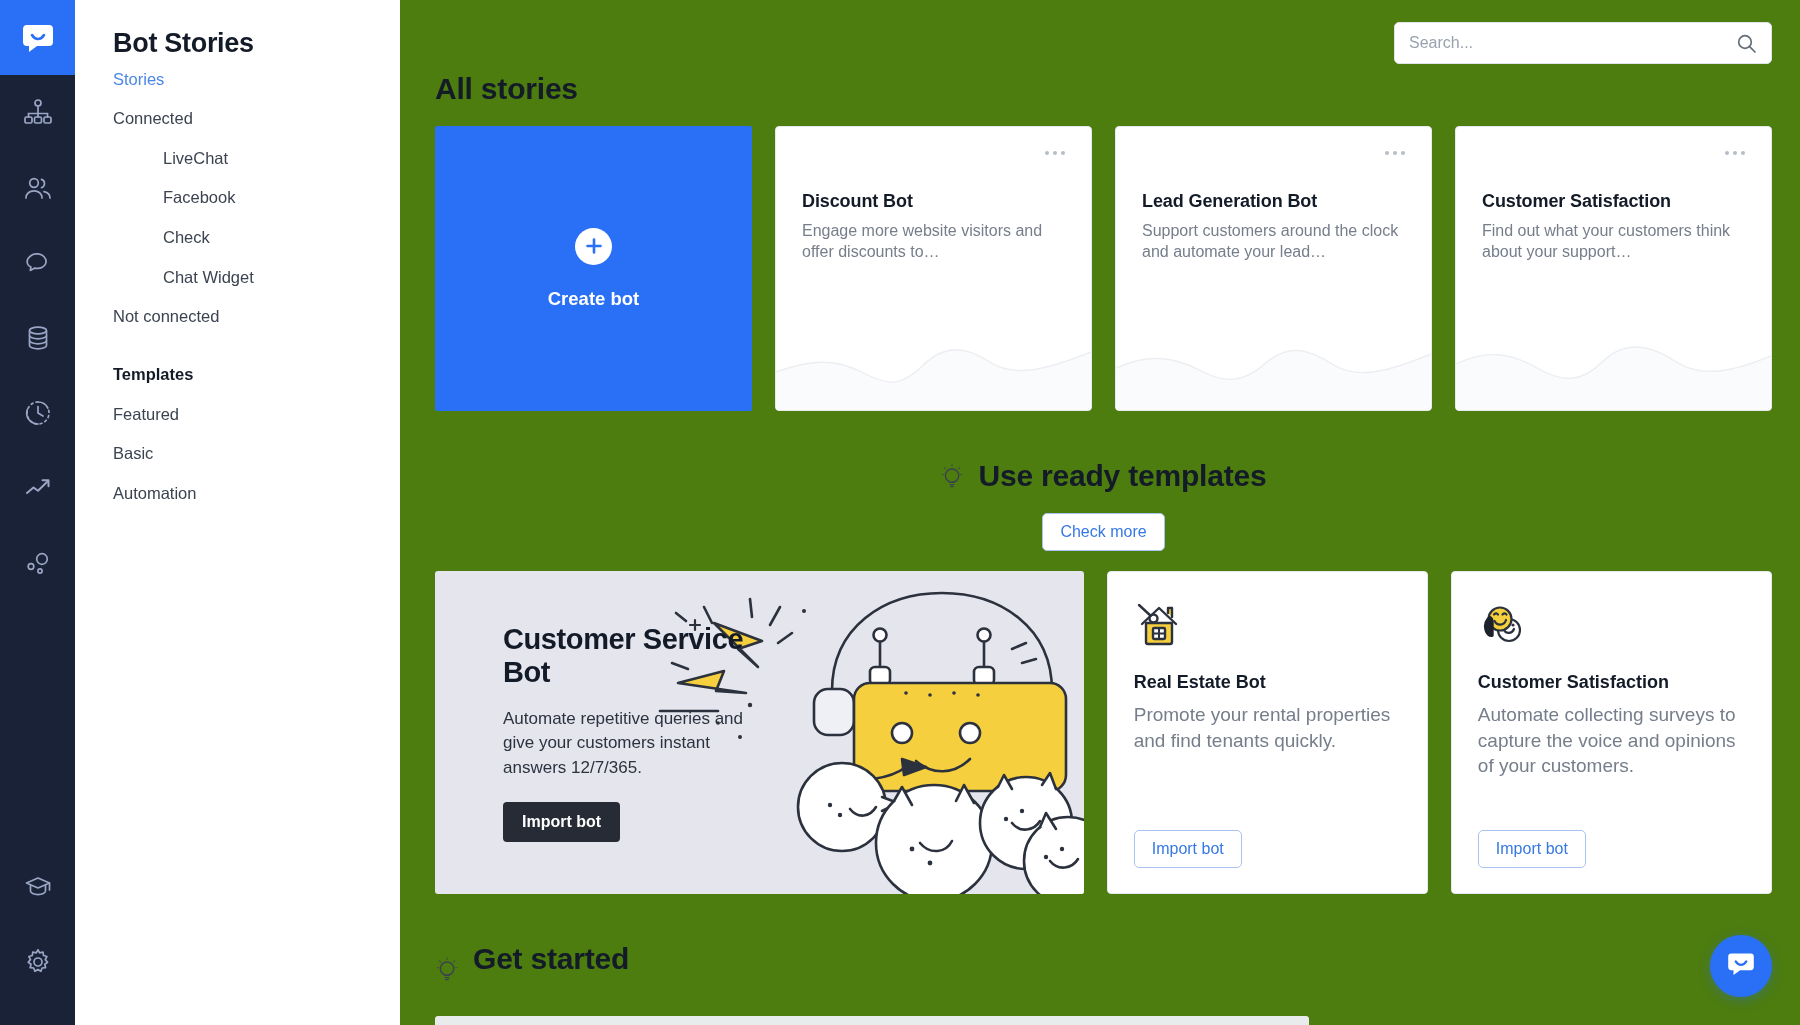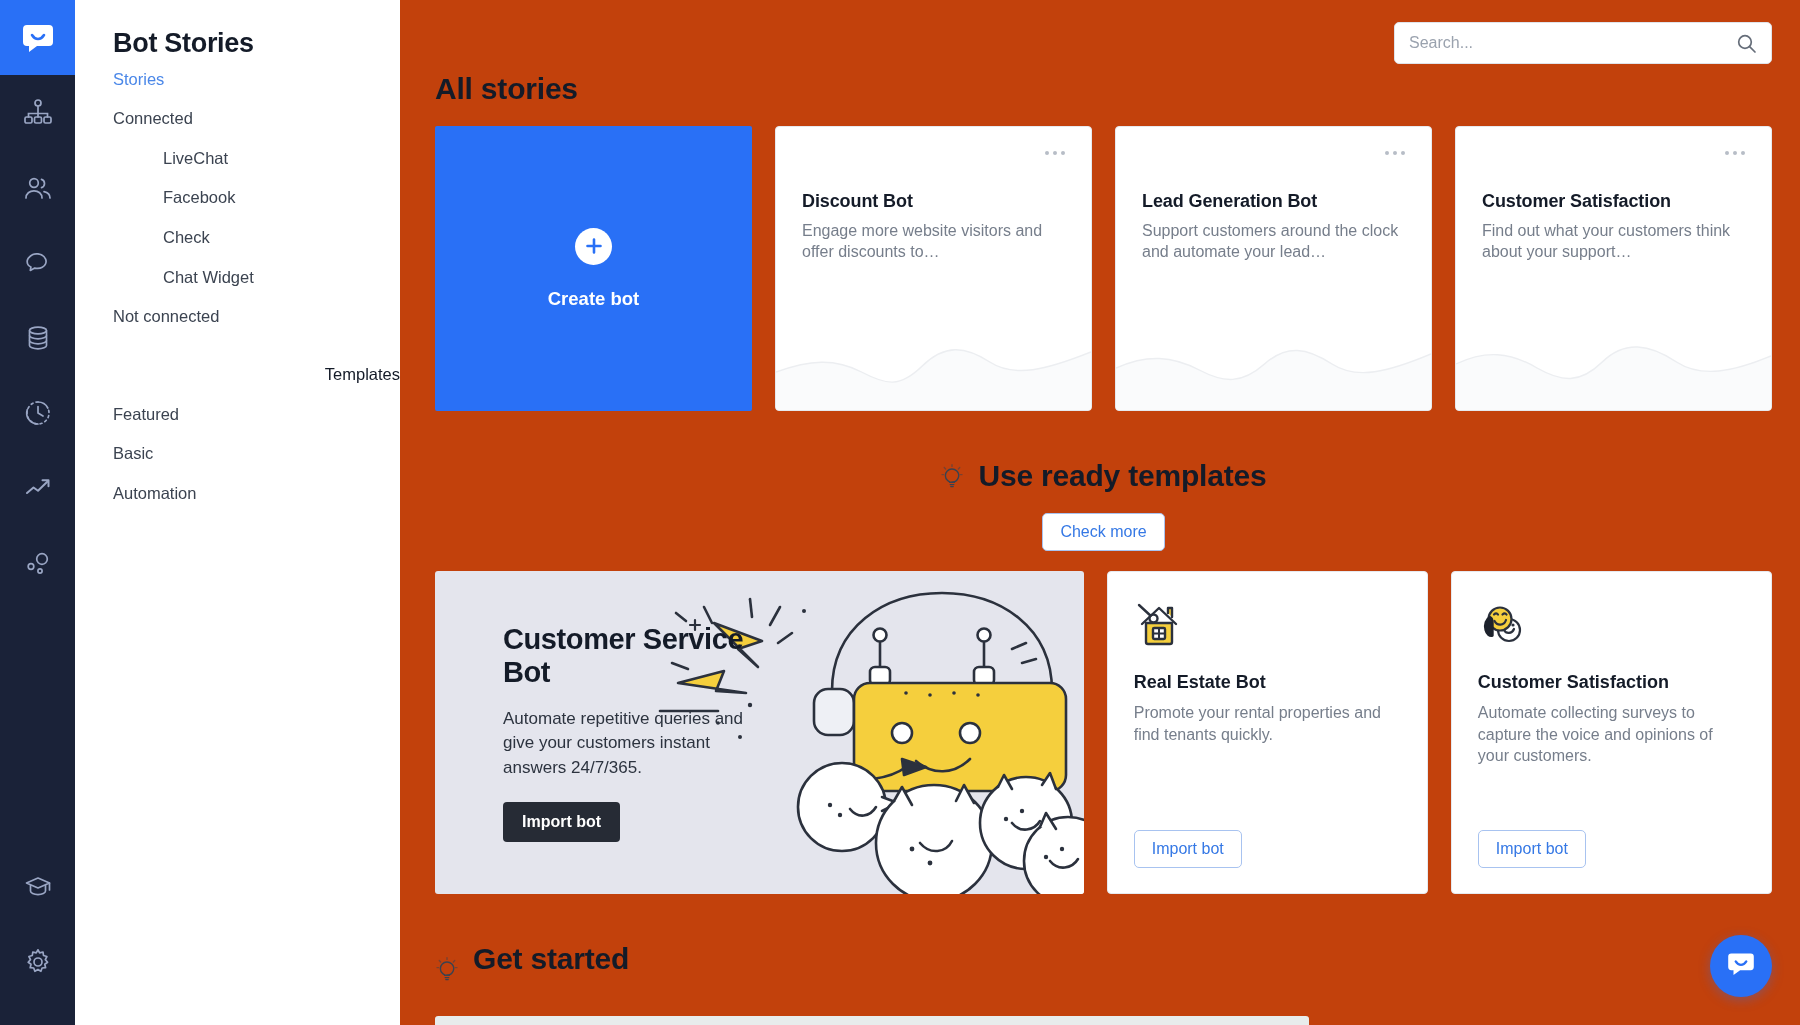--- a/index.html
+++ b/index.html
@@ -40,30 +40,30 @@
   .nav-title {
     font-size: 27px; font-weight: bold; letter-spacing: -0.3px;
     color: #141b28; padding: 0 0 0 38px; 
   }
   .nav-list { list-style: none; }
   .nav-item {
     font-size: 16.5px; color: #3b4350;
     padding: 9.5px 0 9.5px 38px;
     cursor: pointer; line-height: 1.25;
   }
-  .nav-item.section { font-weight: normal; color: #141b28; text-align: right; }
+  .nav-item.section { font-weight: bold; color: #141b28; }
   .nav-item.active { color: #4a87e8; }
   .nav-item.lvl1 { }
   .nav-item.lvl2 { padding-left: 88px; }
   .nav-gap { height: 18px; }
 
   
   .main {
     flex: 1; height: 1025px; position: relative;
-    overflow: hidden; background: #c2410c;
+    overflow: hidden; background: #4d7c0f;
   }
 
   .searchwrap {
     position: absolute; top: 22px; right: 28px;
     width: 378px; height: 42px;
   }
   .searchbox {
     width: 100%; height: 100%;
     border: 1px solid #dfe3ea; border-radius: 5px;
     background: #fff;
@@ -155,21 +155,21 @@
   }
   .robot-art { position: absolute; right: 0; top: 0; height: 323px; width: 430px; }
 
   .tpl-card {
     background: #fff; border: 1px solid #e6e9ef; border-radius: 4px;
     height: 323px; padding: 28px 26px 0 26px;
     display: flex; flex-direction: column; position: relative;
   }
   .tpl-ic { width: 50px; height: 52px; margin-bottom: 20px; }
   .tpl-card-title { font-size: 18px; font-weight: bold; color: #141b28; margin-bottom: 9px; }
-  .tpl-card-desc { font-size: 16px; color: #767e8b; line-height: 1.35; }
+  .tpl-card-desc { font-size: 19px; color: #767e8b; line-height: 1.35; }
   .tpl-card .btn-outline { position: absolute; left: 26px; bottom: 25px; }
 
   
   .gs-header { display: flex; align-items: center; gap: 14px; margin: 48px 0 20px 0; }
   .gs-panel { background: #e8ecec; border-radius: 3px; height: 120px; width: calc(66.0% - 8px); }
 
   
   .chat-fab {
     position: absolute; right: 28px; bottom: 28px;
     width: 62px; height: 62px; border-radius: 50%;
@@ -400,21 +400,21 @@
           <div class="h-section">Use ready templates</div>
         </div>
         <button class="btn-outline">Check more</button>
       </div>
 
       <div class="tpl-grid">
 
         <div class="tpl-feature">
           <div class="tpl-feature-txt">
             <div class="tpl-feature-title">Customer Service Bot</div>
-            <div class="tpl-feature-desc">Automate repetitive queries and give your customers instant answers 24/7/365.</div>
+            <div class="tpl-feature-desc">Automate repetitive queries and give your customers instant answers 12/7/365.</div>
             <button class="btn-dark">Import bot</button>
           </div>
           <svg class="robot-art" viewBox="0 0 430 323" fill="none">
             <g stroke="#2b313d" stroke-width="2.6" stroke-linecap="round" stroke-linejoin="round">
 
               <path d="M60 52 L108 70 L84 78 L104 96 Z" fill="#f5cf3d"></path>
               <path d="M24 112 L70 100 L62 120 L92 122 Z" fill="#f5cf3d"></path>
 
               <path d="M50 36 L58 52"></path>
                 <path d="M96 28 L98 46"></path>

